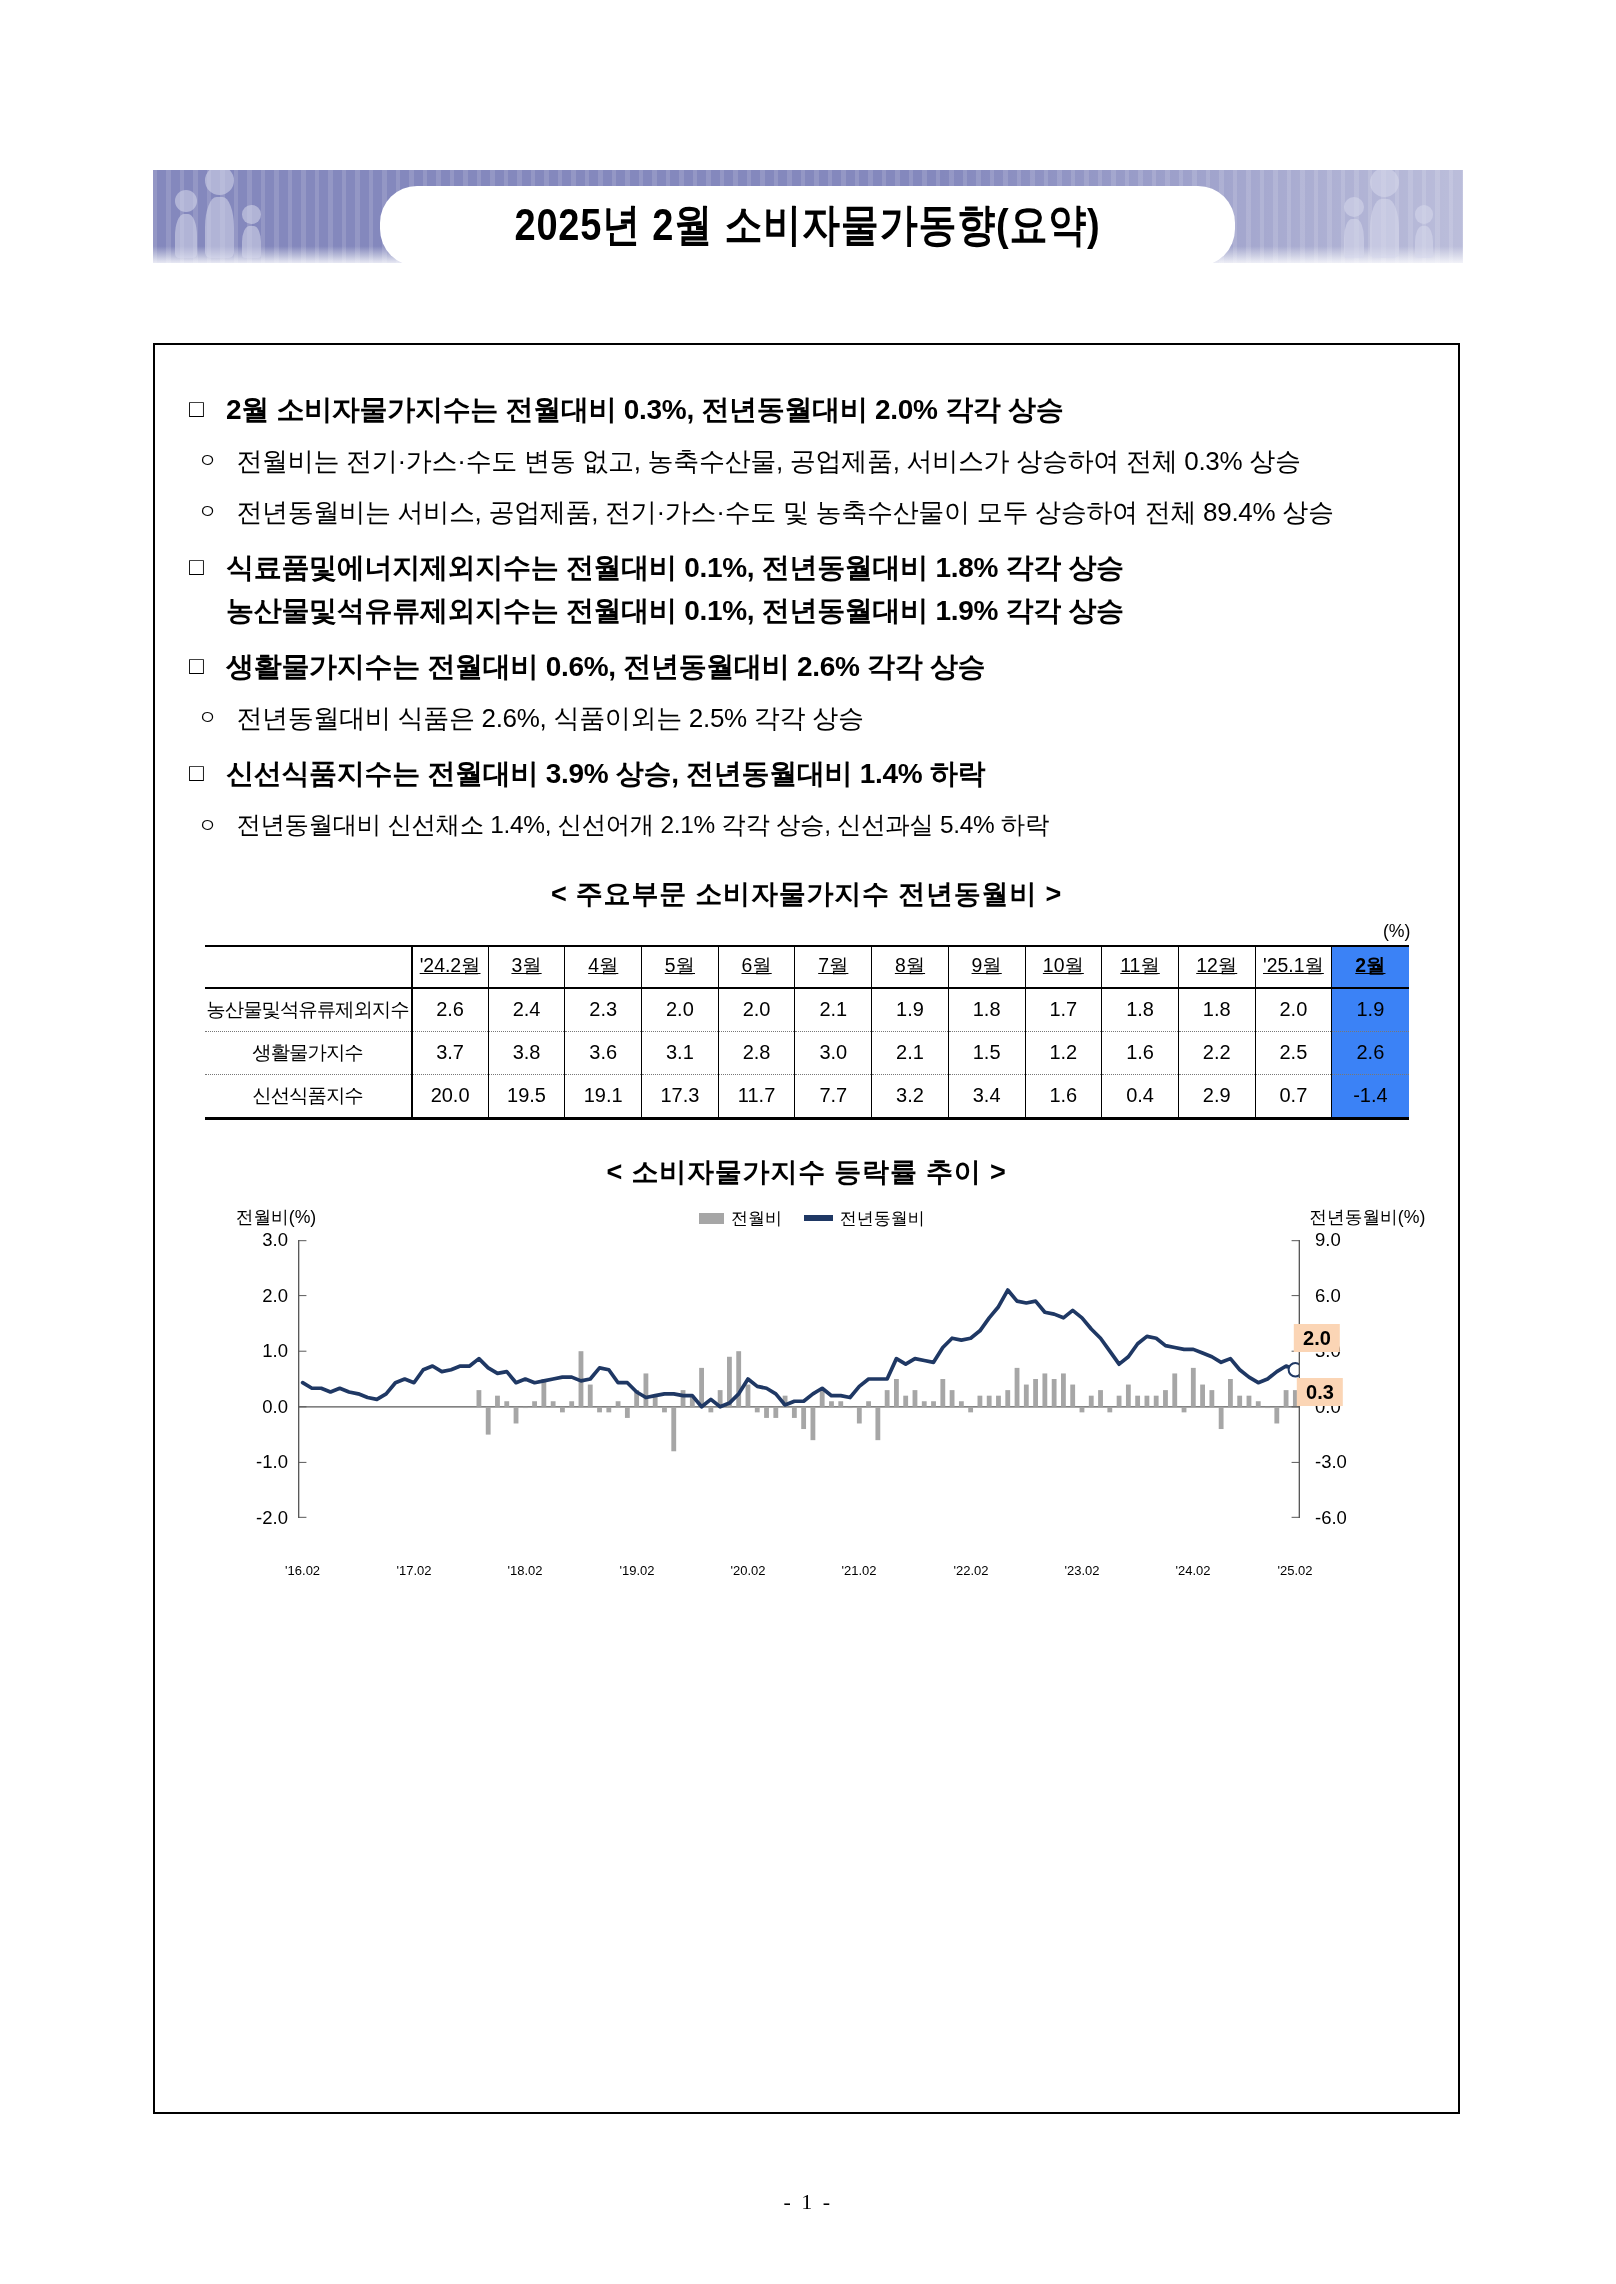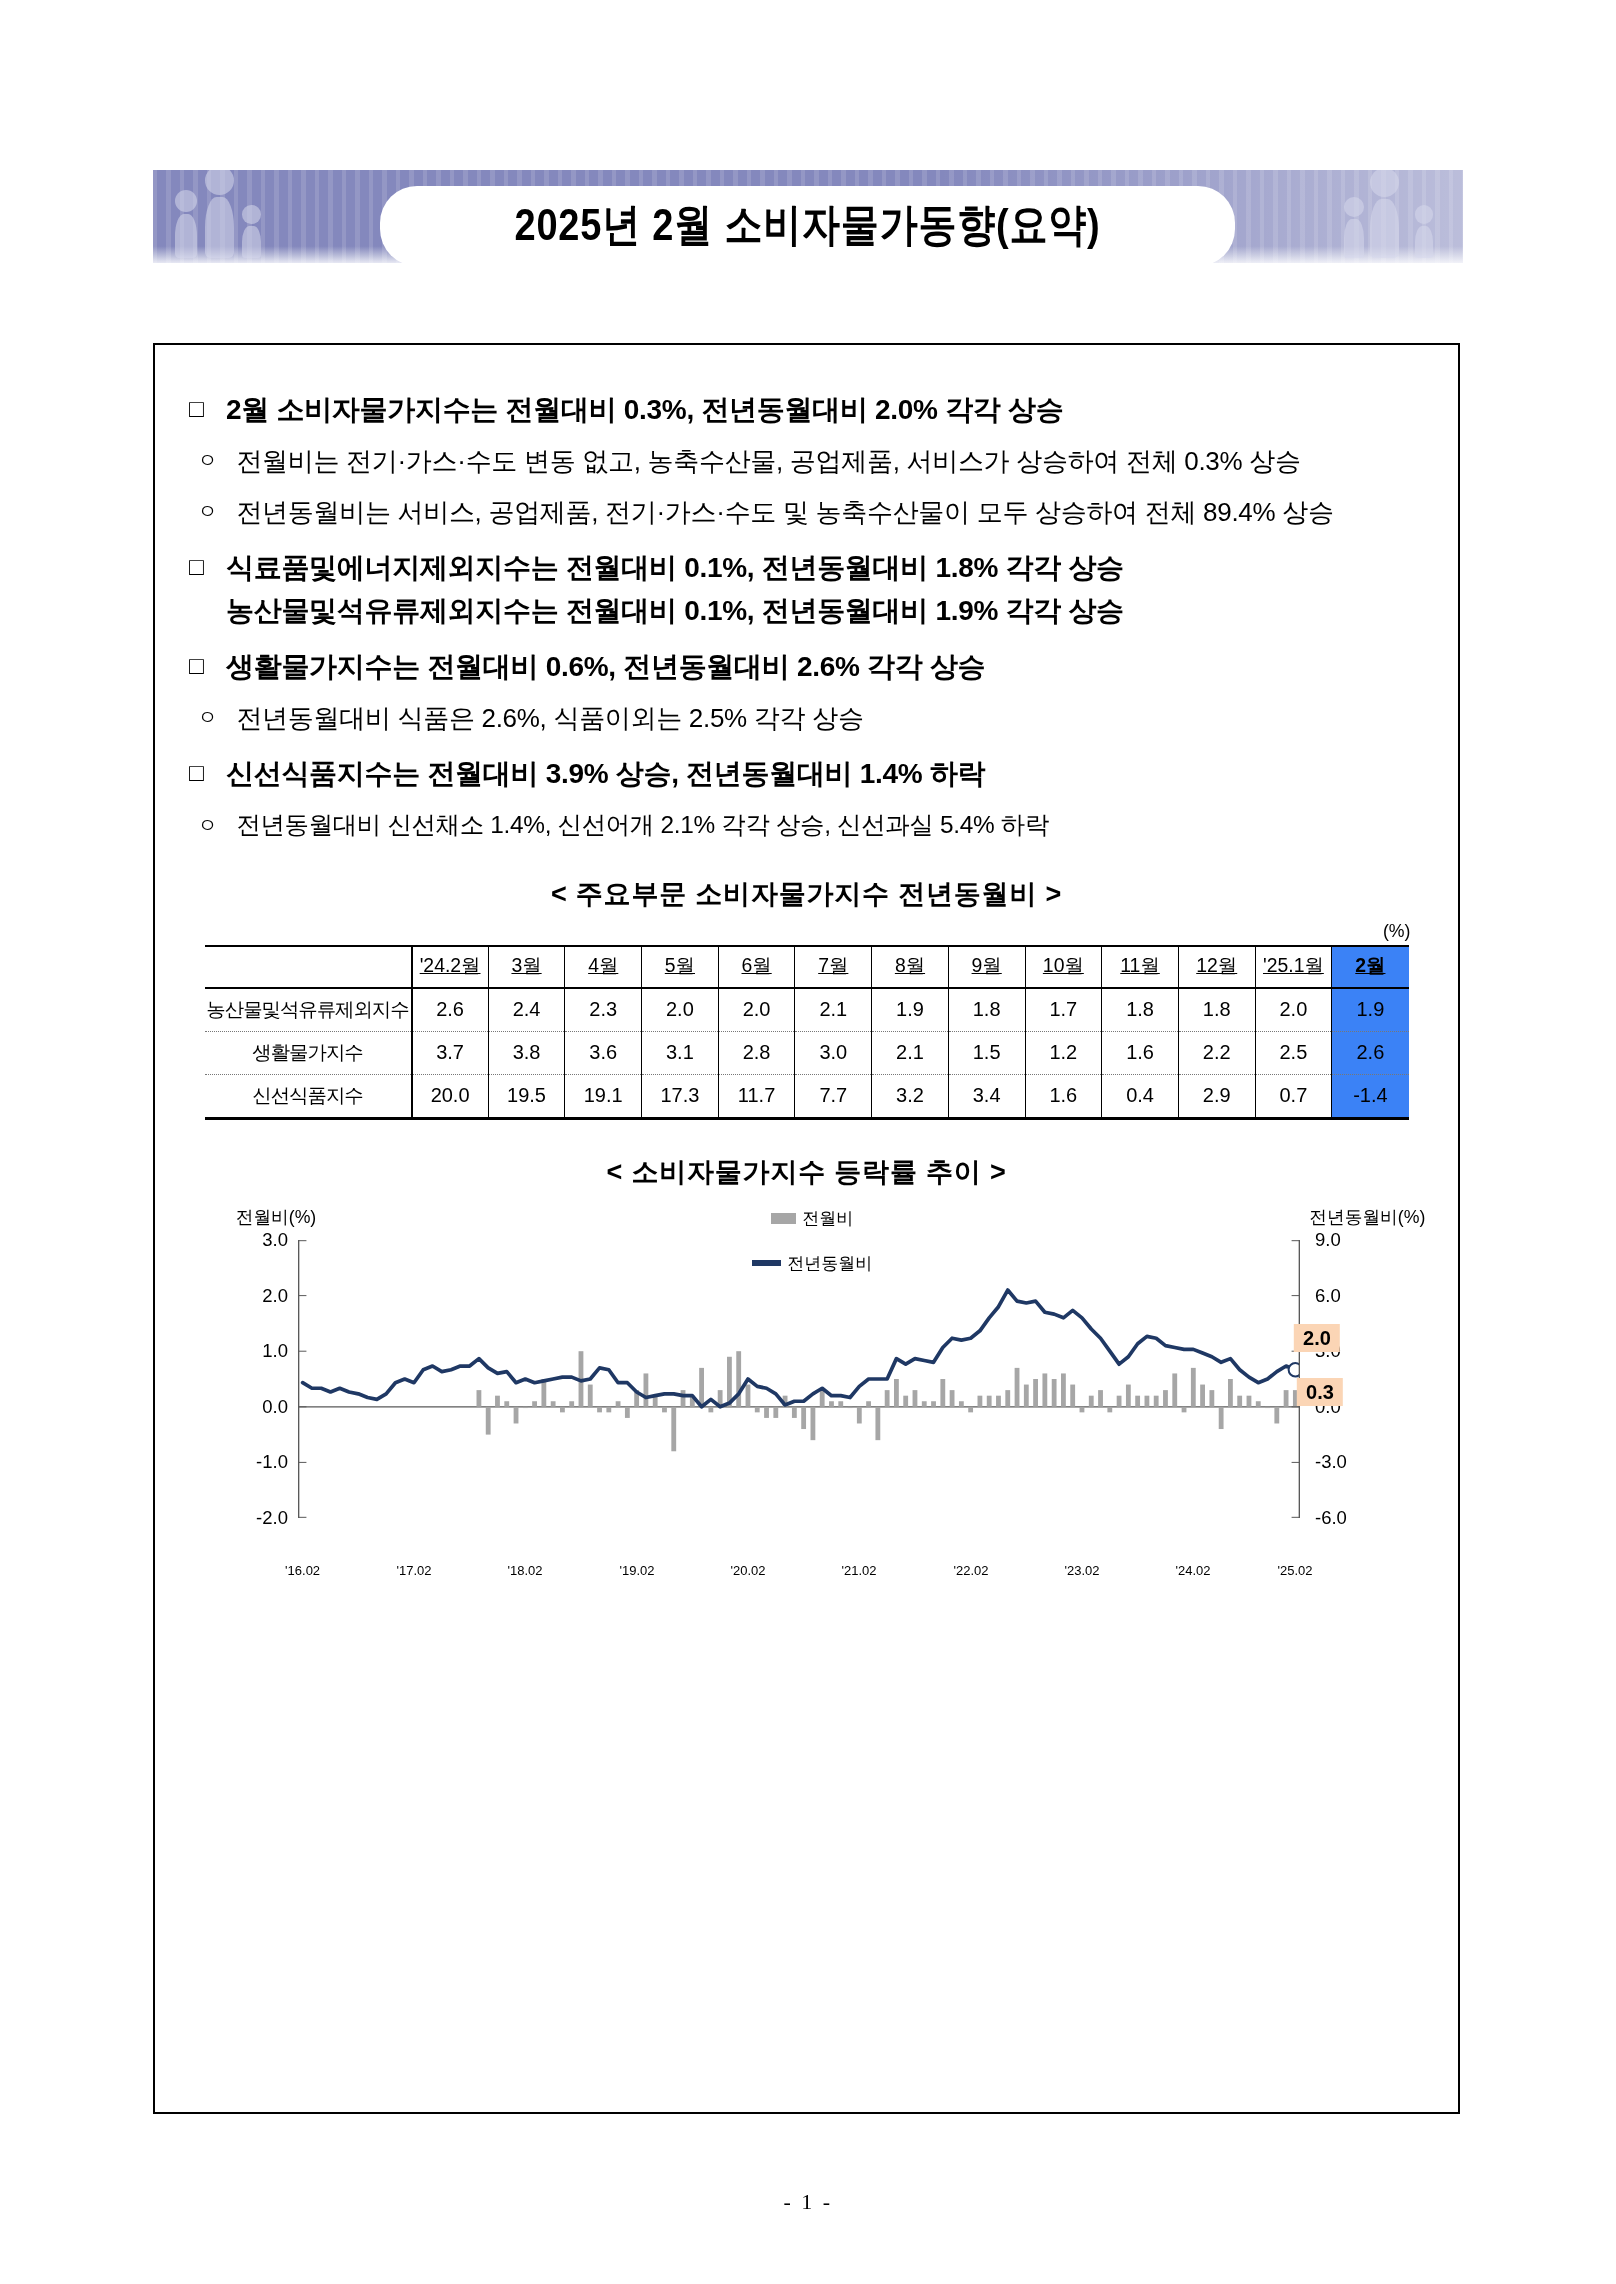--- a/index.html
+++ b/index.html
@@ -225,21 +225,20 @@
     font-size: 17.7px;
   }
   .legend {
     position: absolute;
     left: 8px; right: 0; top: 1.7px;
     display: flex;
     justify-content: center;
     gap: 22px;
     align-items: center;
     font-size: 17px;
-    flex-direction: column;
   }
   .legend .item { display: flex; align-items: center; gap: 6.7px; }
   .legend .swatch-bar { width: 25px; height: 11px; background: #a6a6a6; }
   .legend .swatch-line { width: 29px; height: 5.9px; background: #1f3864; }
 
   .plot {
     position: absolute;
     left: 109px;
     top: 35px;
     width: 1002px;

